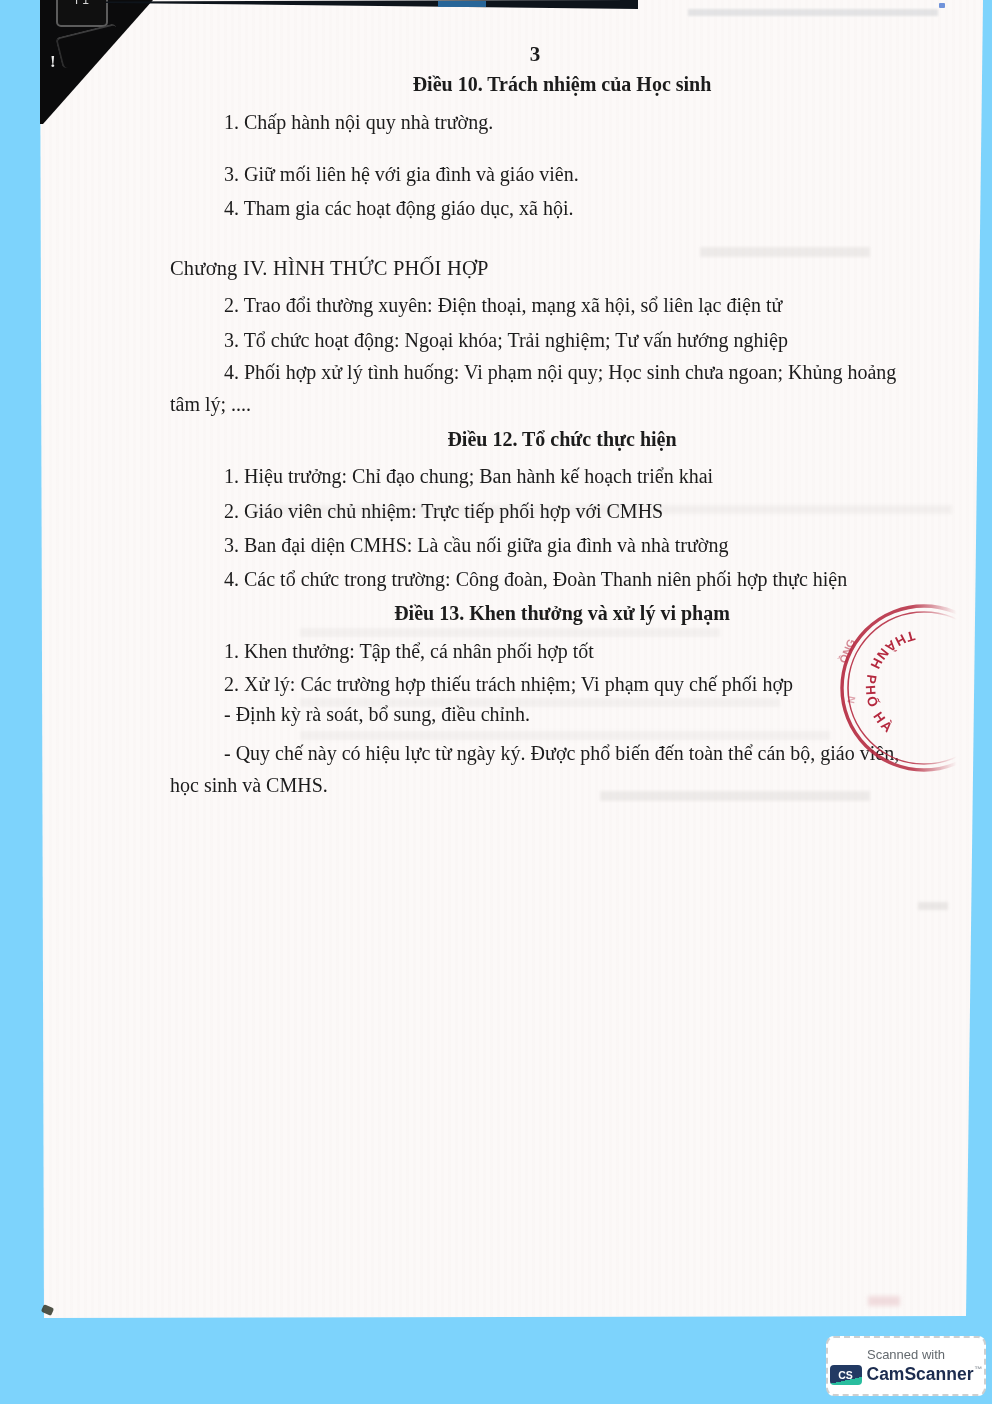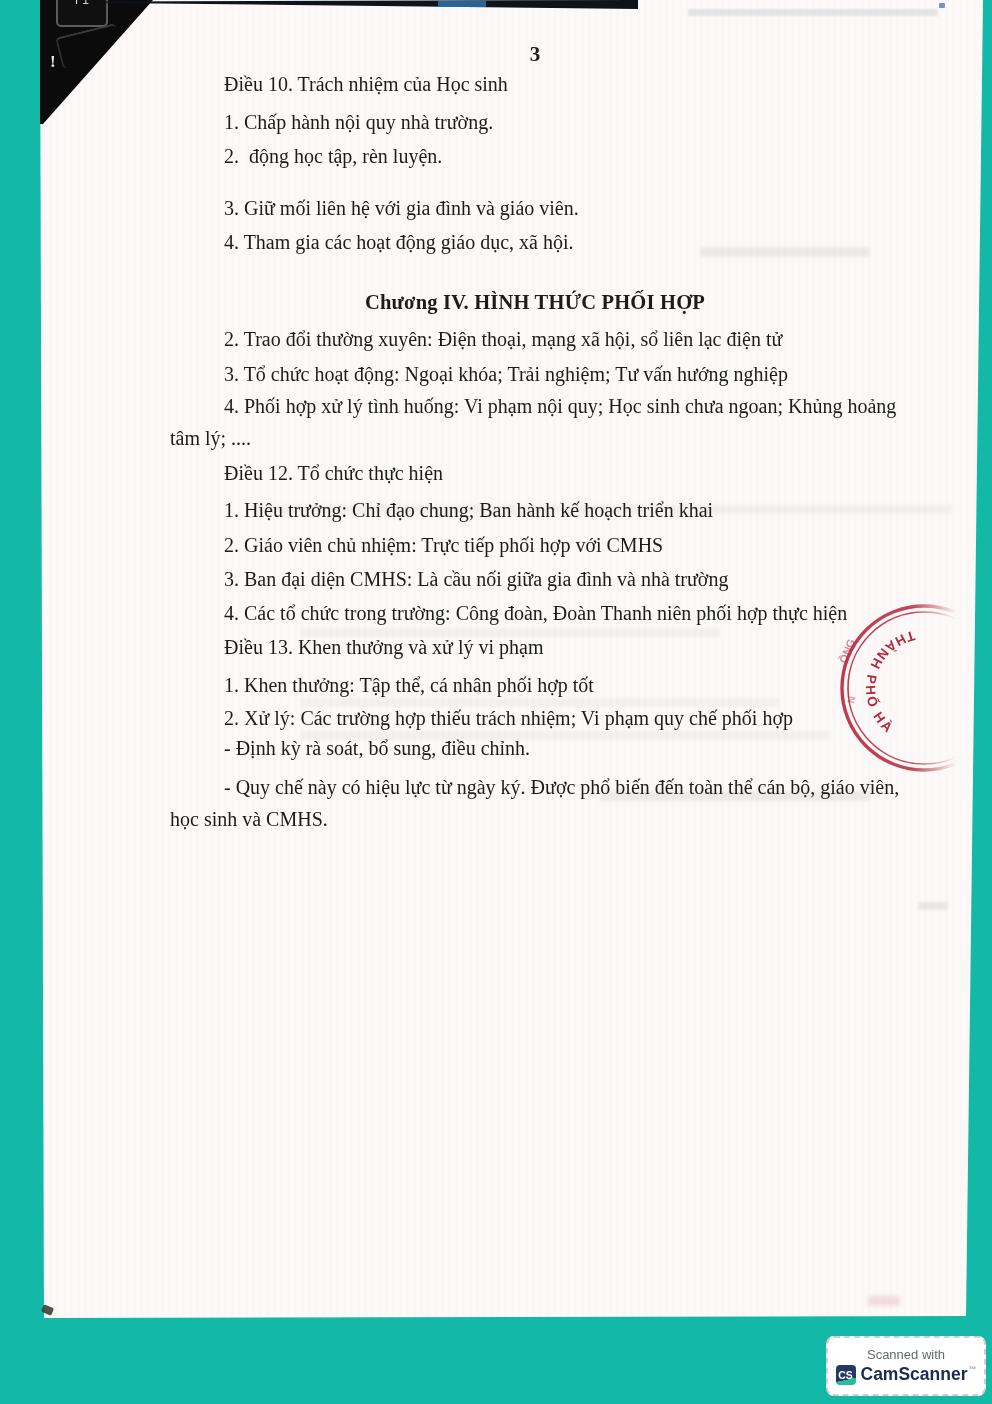--- a/index.html
+++ b/index.html
@@ -1,16 +1,16 @@
 <!DOCTYPE html>
 <html><head>
 <meta charset="utf-8">
 <style>
   html,body{margin:0;padding:0;background:#ffffff;}
-  .canvas{position:relative;width:992px;height:1404px;background:#14b8a6;overflow:hidden;
+  .canvas{position:relative;width:992px;height:1404px;background:#7dd3fc;overflow:hidden;
           font-family:"Liberation Serif","DejaVu Serif",serif;}
   
   .paper{position:absolute;left:0;top:0;width:992px;height:1318px;
          background:#fcf9f8;
          clip-path:polygon(40px 0,983px 0,966px 1316px,44px 1318px);}
   .paper::after{content:"";position:absolute;inset:0;
          background:repeating-linear-gradient(90deg,rgba(235,228,226,.10) 0 3px,transparent 3px 7px);}
   
   .kb{position:absolute;left:0;top:0;width:175px;height:132px;background:#0b0b0c;
       clip-path:polygon(40px 0,153px 0,43px 124px,40px 124px);}
@@ -29,39 +29,39 @@
   .streak{position:absolute;left:688px;top:9px;width:250px;height:7px;background:#c3c7cb;opacity:.42;filter:blur(1px);}
   .speck-blue{position:absolute;left:939px;top:3px;width:6px;height:5px;background:#4d79d2;opacity:.8;border-radius:1px;}
   .speck-dark{position:absolute;left:42px;top:1306px;width:11px;height:8px;background:#3c4034;border-radius:2px;transform:rotate(25deg);opacity:.9;}
   .smudge-pink{position:absolute;left:868px;top:1296px;width:32px;height:10px;background:#e5bfc3;opacity:.5;filter:blur(2px);}
   .ghost{position:absolute;background:#b7b3b0;filter:blur(1.5px);}
   
   .content{position:absolute;left:170px;top:36px;width:730px;color:#1c1c1c;
       font-size:20px;line-height:32px;}
   .content p{margin:0;white-space:pre-wrap;}
   .pgnum{text-align:center;font-weight:700;font-size:21px;}
-  .chap{text-align:center;font-weight:700;font-size:20.5px;letter-spacing:.2px;}
-  .art{font-weight:400;text-indent:54px;}
+  .chap{font-weight:400;font-size:20.5px;letter-spacing:.2px;}
+  .art{font-weight:700;text-indent:54px;text-align:center;}
   .item{text-indent:54px;}
   
   .stamp{position:absolute;left:832px;top:598px;}
   .stamp-arc-text{font-family:"Liberation Sans",sans-serif;font-size:13.5px;font-weight:700;
       fill:#b5293f;letter-spacing:2.5px;}
   .stamp-ghost{font-family:"Liberation Sans",sans-serif;font-size:11px;font-weight:700;
       fill:rgba(181,41,63,.55);}
   .stamp-ghost2{font-family:"Liberation Sans",sans-serif;font-size:10px;font-weight:700;
       fill:rgba(181,41,63,.4);}
   
   .badge{position:absolute;left:826px;top:1336px;width:160px;height:60px;background:#ffffff;
       border:2px dashed #cfcfcf;border-radius:8px;box-sizing:border-box;
       display:flex;flex-direction:column;align-items:center;justify-content:center;
       font-family:"Liberation Sans",sans-serif;}
   .badge-top{color:#63696e;font-size:13px;}
   .badge-row{display:flex;align-items:center;gap:5px;margin-top:2px;}
-  .cs-logo{width:20px;height:20px;border-radius:4px;color:#fff;font-weight:700;font-size:10.5px;
+  .cs-logo{width:32px;height:20px;border-radius:4px;color:#fff;font-weight:700;font-size:10.5px;
       display:flex;align-items:center;justify-content:center;
       background:linear-gradient(168deg,#223a63 70%,#29bd9e 70%);}
   .badge-name{color:#1c2c4f;font-weight:700;font-size:17.5px;display:flex;align-items:flex-start;}
   .badge-tm{color:#9aa0a6;font-size:8px;margin-left:1px;margin-top:1px;}
 </style>
 </head>
 <body>
 
 <div class="canvas">
 
@@ -87,21 +87,20 @@
   <div class="ghost" style="left:300px;top:698px;width:480px;height:9px;opacity:.12;"></div>
   <div class="ghost" style="left:300px;top:731px;width:530px;height:9px;opacity:.12;"></div>
   <div class="ghost" style="left:600px;top:791px;width:270px;height:10px;opacity:.20;"></div>
   <div class="ghost" style="left:918px;top:902px;width:30px;height:8px;opacity:.25;"></div>
 
   <div class="content">
     <p class="pgnum" style="margin-top:2px">3</p>
 
     <p class="art" style="margin-top:-2px">Điều 10. Trách nhiệm của Học sinh</p>
     <p class="item" style="margin-top:6px">1. Chấp hành nội quy nhà trường.</p>
-    <p class="item" style="margin-top:2px">2.  động học tập, rèn luyện.</p>
     <p class="item" style="margin-top:20px">3. Giữ mối liên hệ với gia đình và giáo viên.</p>
     <p class="item" style="margin-top:2px">4. Tham gia các hoạt động giáo dục, xã hội.</p>
 
     <p class="chap" style="margin-top:28px">Chương IV. HÌNH THỨC PHỐI HỢP</p>
 
     <p class="item" style="margin-top:5px">2. Trao đổi thường xuyên: Điện thoại, mạng xã hội, sổ liên lạc điện tử</p>
     <p class="item" style="margin-top:3px">3. Tổ chức hoạt động: Ngoại khóa; Trải nghiệm; Tư vấn hướng nghiệp</p>
     <p class="item" style="margin-top:0">4. Phối hợp xử lý tình huống: Vi phạm nội quy; Học sinh chưa ngoan; Khủng hoảng tâm lý; ....</p>
 
 

